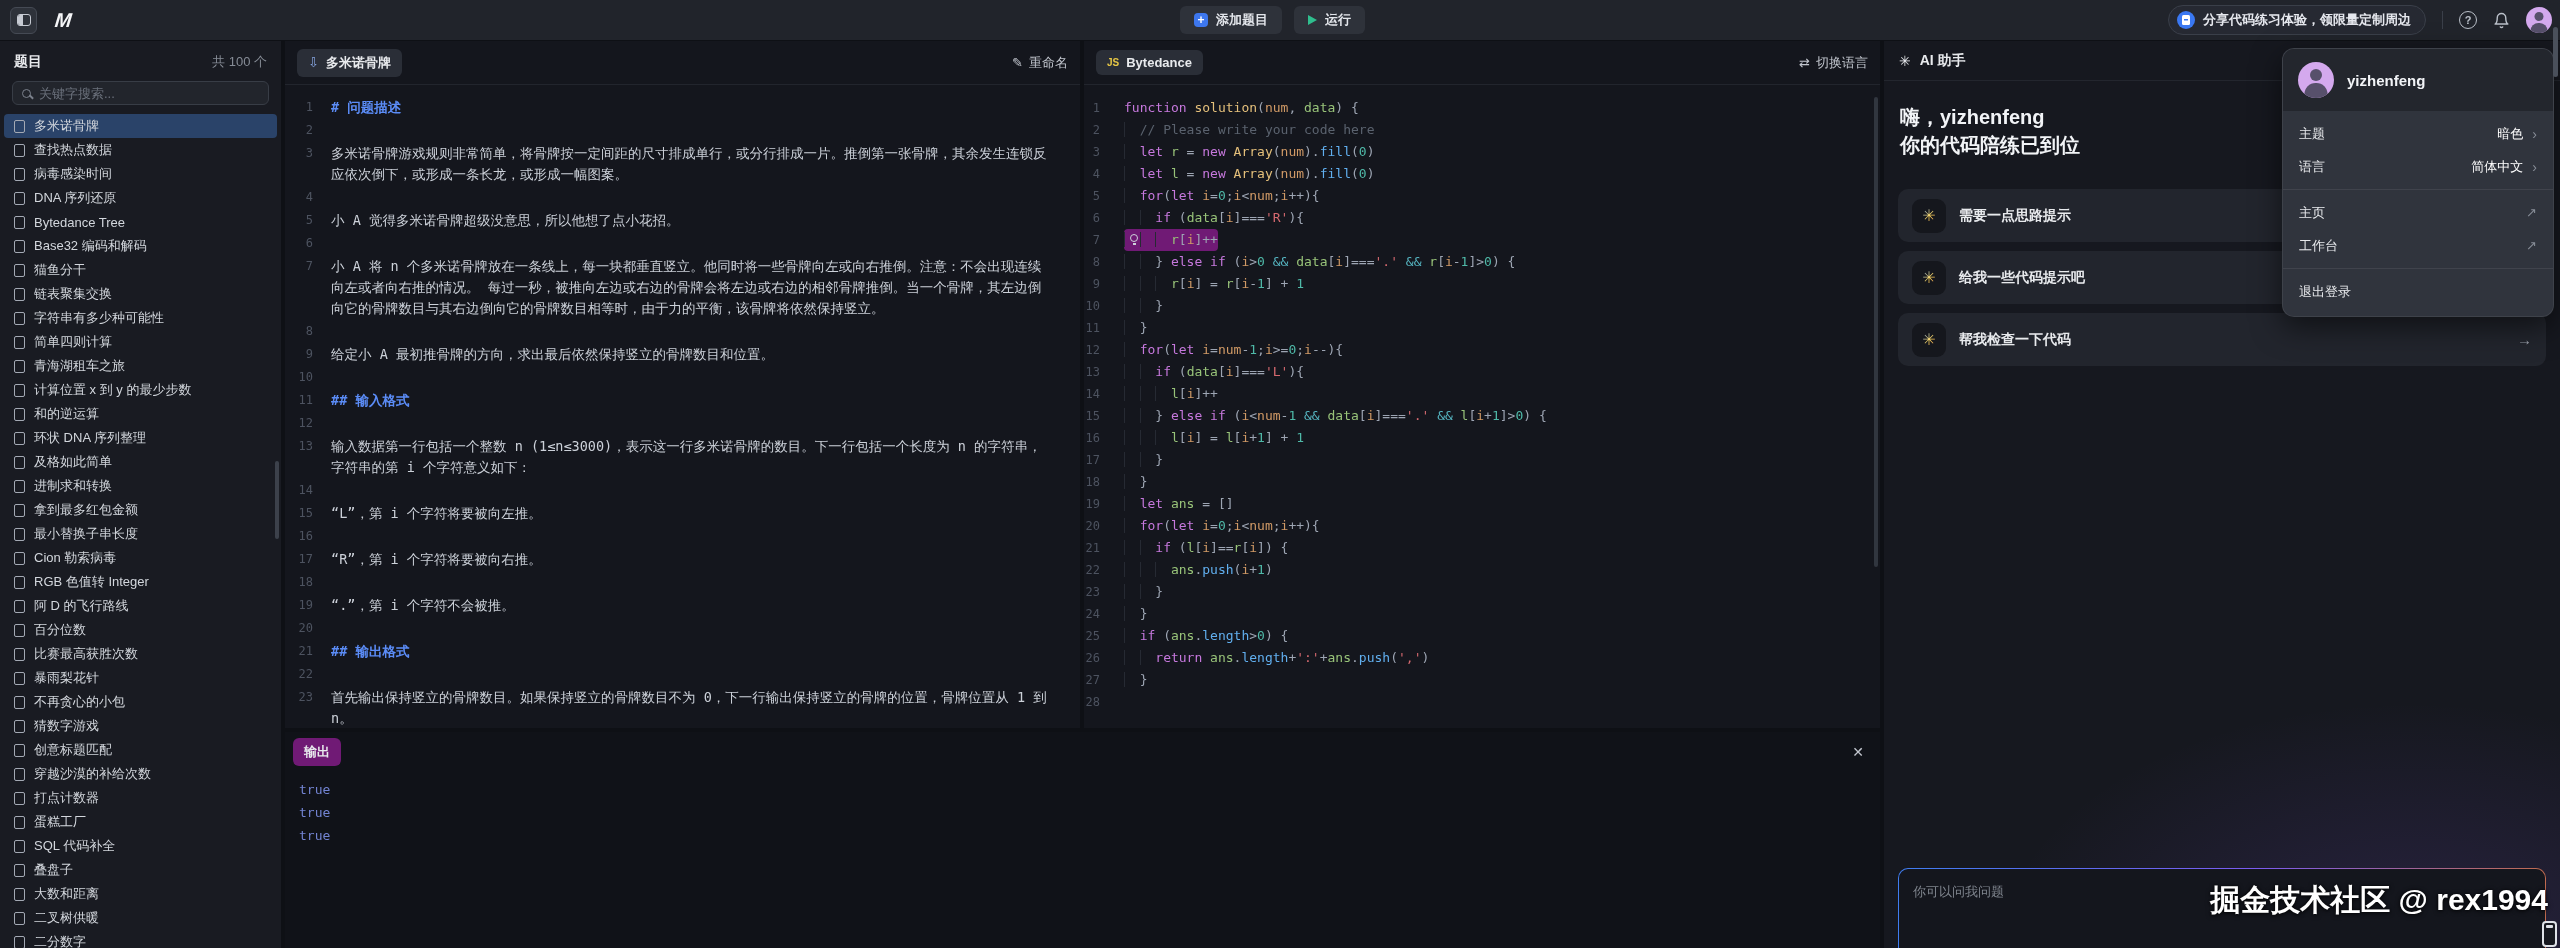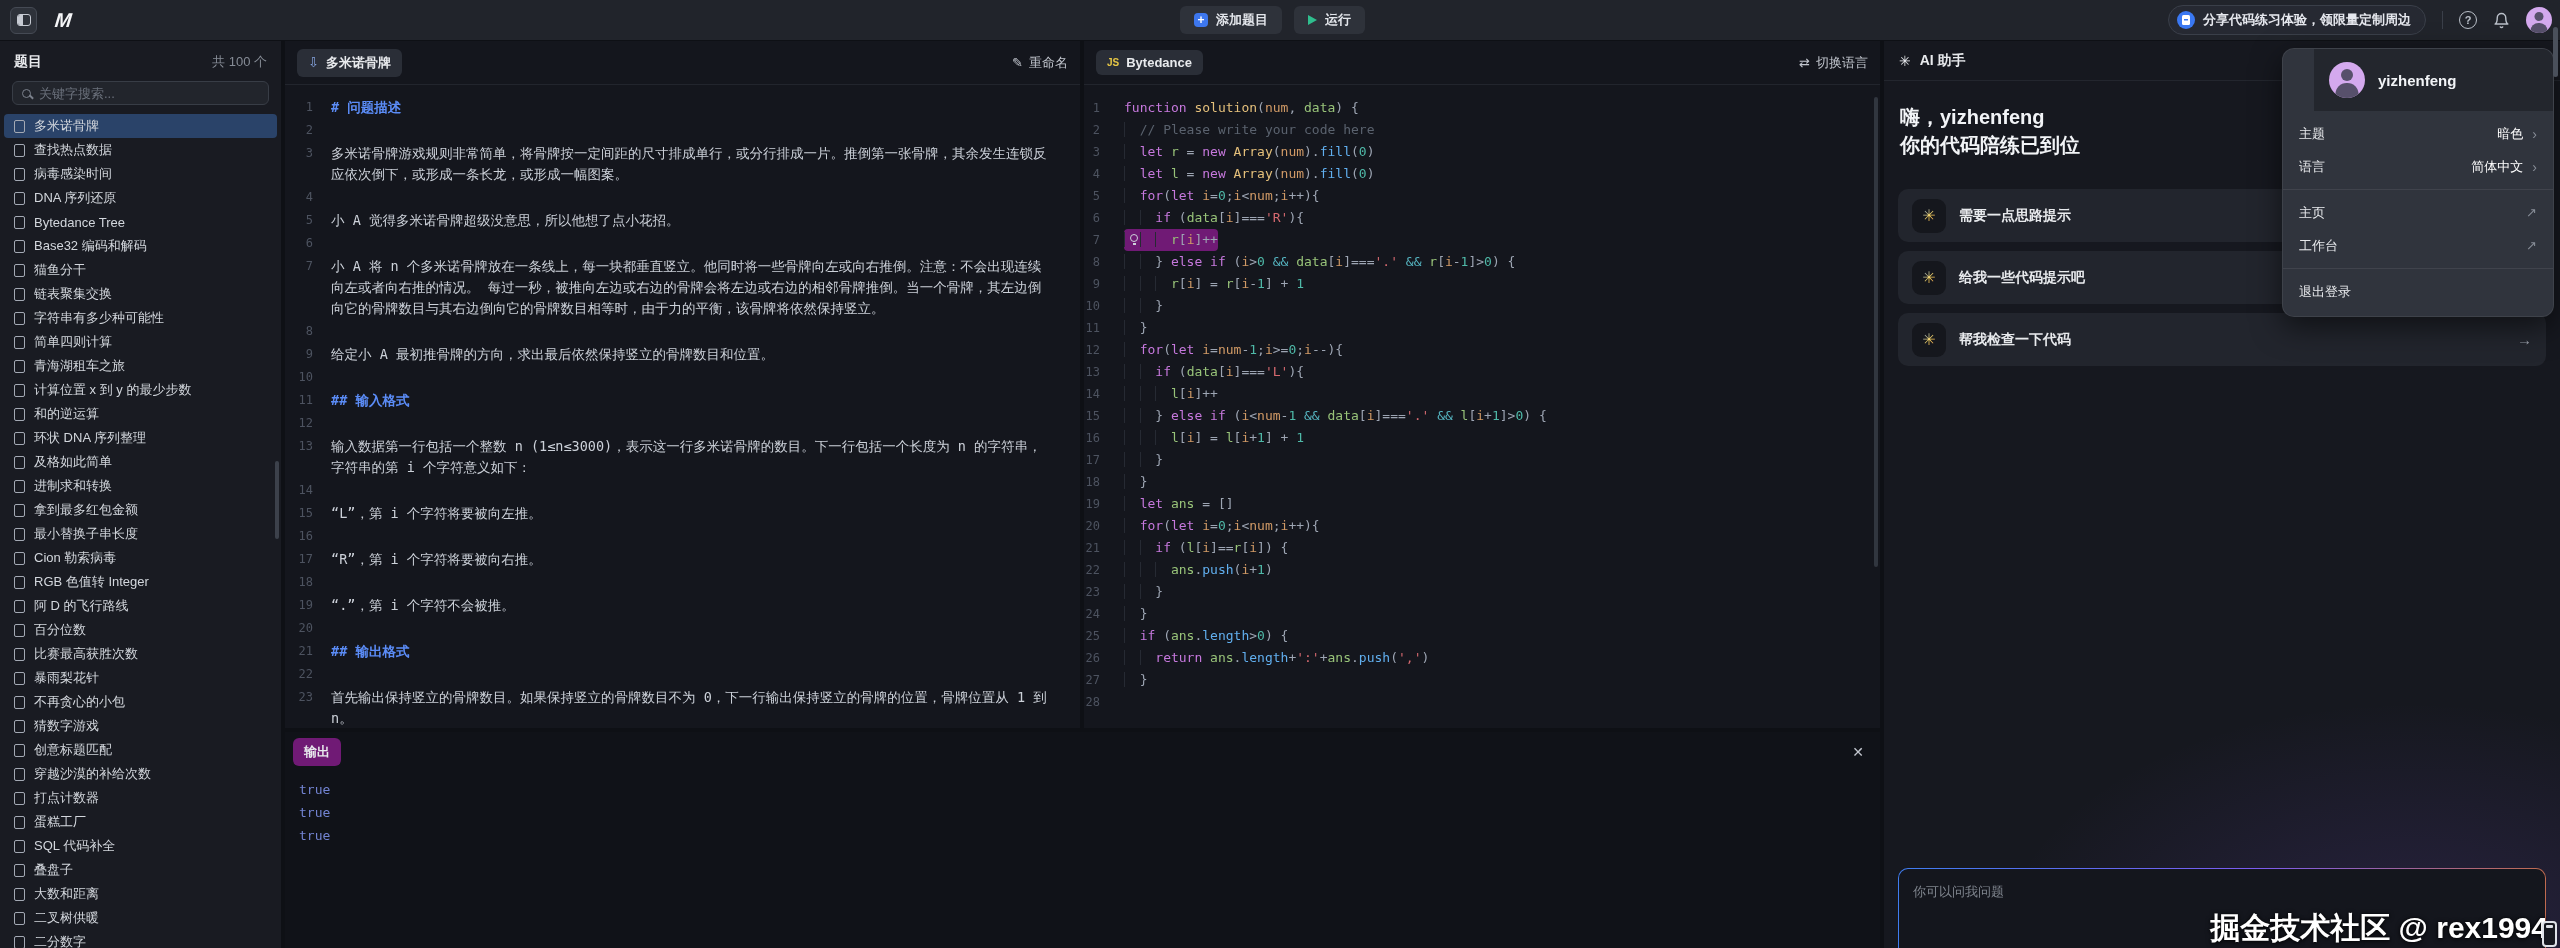--- a/index.html
+++ b/index.html
@@ -108,31 +108,31 @@
   .card-arrow { margin-left:auto; color:#9aa0ab; font-size:15px; }
   .chat { position:absolute; left:14px; right:14px; top:827px; height:140px; border-radius:10px; padding:1px; z-index:10;
     background:linear-gradient(90deg,#3f7df0,#7b5bf0 55%,#c06a4e); }
   .chat-inner { background:#14161d; border-radius:9px; height:100%; padding:13px 14px; }
   .chat-inner input { font-size:13px; }
   .chat-inner input::placeholder { color:#80868f; }
 
   
   .menu { position:absolute; left:2282px; top:48px; width:272px; border-radius:12px; overflow:hidden; z-index:100;
     background:#30343d; border:1px solid rgba(255,255,255,.07); box-shadow:0 10px 30px rgba(0,0,0,.55); }
-  .menu-head { background:#23262d; padding:13px 15px; display:flex; align-items:center; gap:13px;margin-left:31px; }
+  .menu-head { background:#23262d; padding:13px 15px; display:flex; align-items:center; gap:13px; }
   .menu-name { font-size:15px; font-weight:700; color:#f2f4f7; }
   .menu-body { padding:6px 0 8px; }
   .mitem { height:33px; display:flex; align-items:center; padding:0 16px; font-size:13px; color:#e8eaed; cursor:pointer; }
   .mval { margin-left:auto; color:#ffffff;text-align:right; }
   .mchev { color:#868c96; margin-left:9px; font-size:14px; }
   .mext { margin-left:auto; color:#868c96; font-size:13px; }
   .mdiv { height:1px; background:rgba(255,255,255,.08); margin:6px 0; }
 
   
-  .watermark { position:absolute; right:12px; top:908px; z-index:60; font-size:30px; font-weight:700; color:#fff;
+  .watermark { position:absolute; right:12px; top:880px; z-index:60; font-size:30px; font-weight:700; color:#fff;
     text-shadow:0 1px 5px rgba(0,0,0,.9), 0 0 2px rgba(0,0,0,.6); }
   .page-thumb { position:absolute; left:2553px; top:27px; width:5px; height:50px; background:#4a505b; border-radius:3px; z-index:120; }
   .device { position:absolute; left:2542px; top:921px; width:15px; height:26px; border:2px solid #dfe2e8; border-radius:4px; background:#16181f; z-index:70; }
   .device::before { content:''; position:absolute; left:2px; top:2px; right:2px; height:3px; background:#dfe2e8; border-radius:1px; }
 </style>
 </head>
 <body>
 
 <header class="topbar">
   <div class="tb-left">

